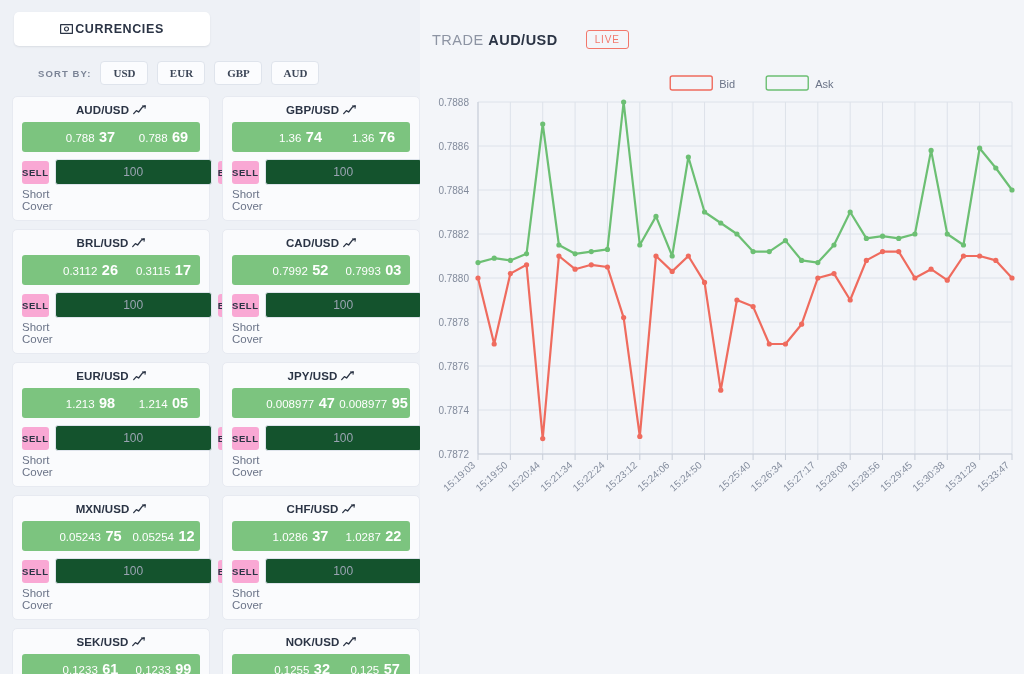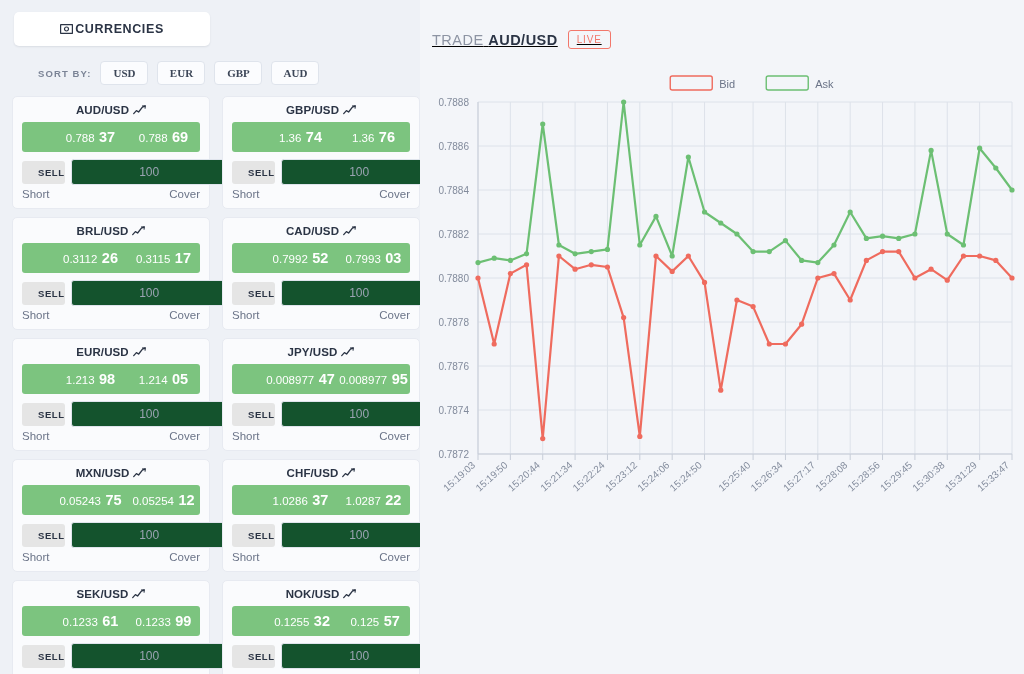--- a/index.html
+++ b/index.html
@@ -52,37 +52,36 @@
   .quote {
     background: #7cc47f; border-radius: 3px; height: 30px;
     display: flex; align-items: center; justify-content: space-around;
     color: #ffffff; margin-bottom: 7px; padding-left: 32px;
   }
   .q { white-space: nowrap; }
   .q .small { font-size: 11.5px; }
   .q .big { font-size: 14.5px; font-weight: bold; }
   .ctl { display: flex; align-items: center; gap: 6px; }
   .sbtn {
-    width: 48px; height: 23px; background: #e5e5e5; border: none; border-radius: 3px;
+    width: 48px; height: 23px; background: #f9a8d4; border: none; border-radius: 3px;
     color: #2b3445; font-size: 9.5px; font-weight: bold; letter-spacing: .6px;
     display: flex; align-items: center; justify-content: center;
     font-family: "Liberation Sans", sans-serif;
-    padding-left: 16px;
   }
   .amt {
     flex: 1; height: 26px; background: #14532d; border: 1px solid #dfe4ec; border-radius: 3px;
     text-align: center; font-size: 12px; color: #9aa3b2;
     font-family: "Liberation Sans", sans-serif;
   }
-  .lbls { display: flex; justify-content: space-between; margin-top: 3px; }
+  .lbls { display: flex; justify-content: space-between; margin-top: 3px; flex-direction: column; }
   .lbls span { font-size: 11.5px; color: #6b7488; }
 
   
   #right { flex: 1; background: #f3f5f9; position: relative; }
-  #chart-head { display: flex; align-items: center; gap: 10px; padding: 30px 0 0 12px; text-decoration: underline; }
+  #chart-head { display: flex; align-items: center; gap: 28px; padding: 30px 0 0 12px; }
   #trade-title { font-size: 14.5px; color: #8d94a3; letter-spacing: .5px; }
   #trade-title b { color: #2b3445; }
   #live {
     border: 1px solid #f2776b; color: #f2776b; border-radius: 3px;
     font-size: 10px; letter-spacing: .8px; padding: 3px 8px;
   }
   #chart-wrap { position: absolute; left: 0; top: 72px; width: 604px; height: 500px; }
   svg { display: block; }
   .axlab { font-size: 10px; fill: #828b9c; font-family: "Liberation Sans", sans-serif; }
   .lg-text { font-size: 11px; fill: #6b7488; font-family: "Liberation Sans", sans-serif; }

